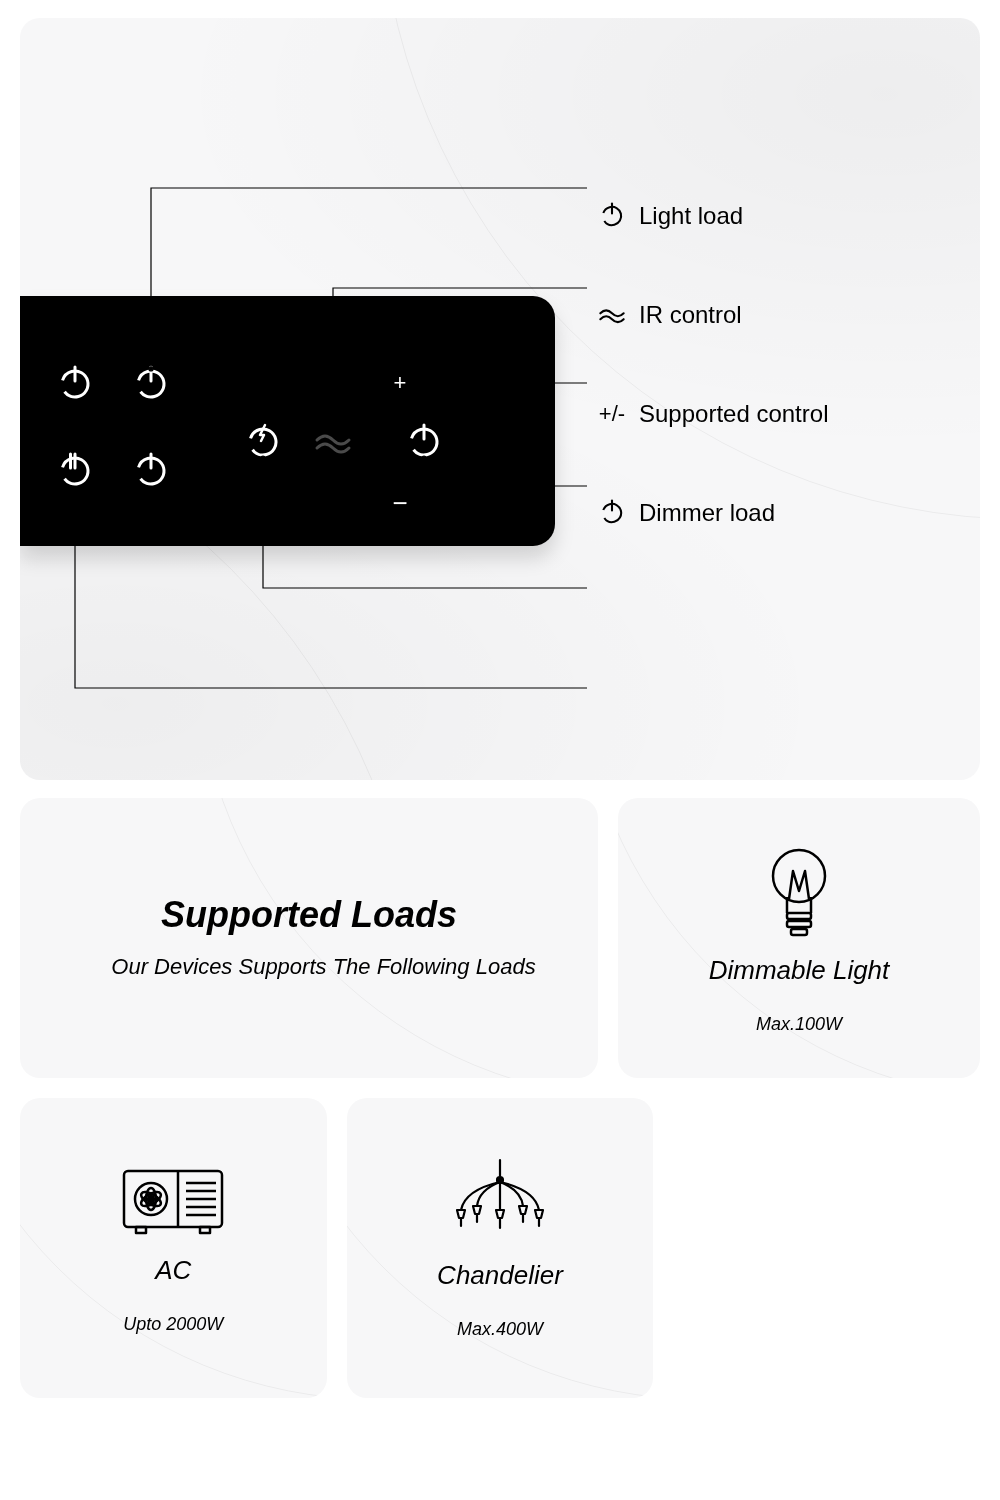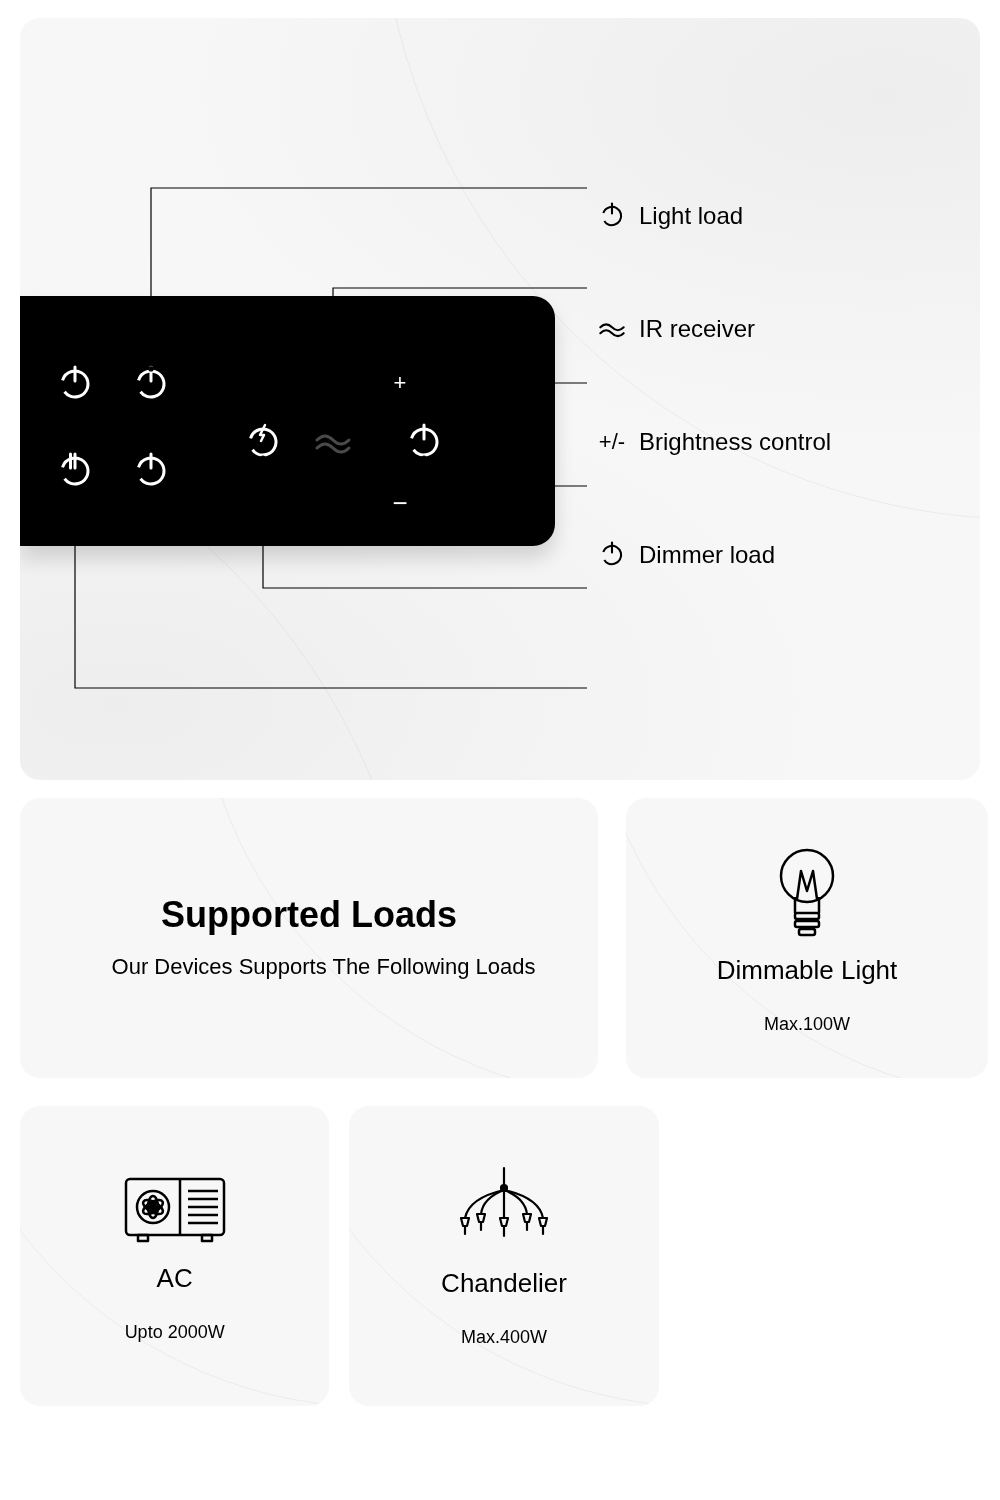--- a/index.html
+++ b/index.html
@@ -58,41 +58,42 @@
     width:100%; height:100%;
     pointer-events:none;
   }
 
   .callouts{
     position:absolute;
     left:577px;
     top:148px;
     display:flex;
     flex-direction:column;
-    gap:14px;
+    gap:0;
   }
   .callout{
     display:flex;
     align-items:center;
     gap:12px;
     height:99px;
     font-size:24px;
     font-weight:500;
   }
   .callout svg, .callout .ico{ width:30px; height:30px; flex:0 0 30px; display:flex; align-items:center; justify-content:center; }
   .pm{ font-size:22px; text-align:center; line-height:1; }
 
   
   .grid{
     width:960px;
     margin:0 auto 18px;
     display:grid;
     grid-template-columns: 578px 362px;
     grid-template-rows: 280px 300px;
-    gap:28px;
+    gap:20px;
+    font-style:italic;
   }
   .grid .row2{ grid-column:1 / -1; display:grid; grid-template-columns:repeat(3,1fr); gap:20px; }
   .card{
     position:relative;
     background:#f7f7f8;
     border-radius:20px;
     overflow:hidden;
     display:flex;
     flex-direction:column;
     align-items:center;
@@ -191,25 +192,25 @@
     </div>
     <div class="callout">
       <span class="ico">
         <svg viewBox="-18 -12 36 24">
             <g stroke="#000" fill="none" stroke-width="2.5" stroke-linecap="round">
               <path d="M-14 -2 q7 -7 14 0 q7 7 14 0"></path>
               <path d="M-14 5 q7 -7 14 0 q7 7 14 0"></path>
             </g>
           </svg>
       </span>
-      <span>IR receiver</span>
+      <span>IR control</span>
     </div>
     <div class="callout">
       <span class="ico pm">+/-</span>
-      <span>Brightness control</span>
+      <span>Supported control</span>
     </div>
     <div class="callout">
       <span class="ico">
         <svg viewBox="-18 -18 36 36">
             <circle r="11" fill="none" stroke="#000" stroke-width="2.5" stroke-dasharray="48 10" transform="rotate(-105)"></circle>
             <line x1="0" y1="-15" x2="0" y2="-3" stroke="#000" stroke-width="2.5" stroke-linecap="round"></line>
           </svg>
       </span>
       <span>Dimmer load</span>
     </div>

